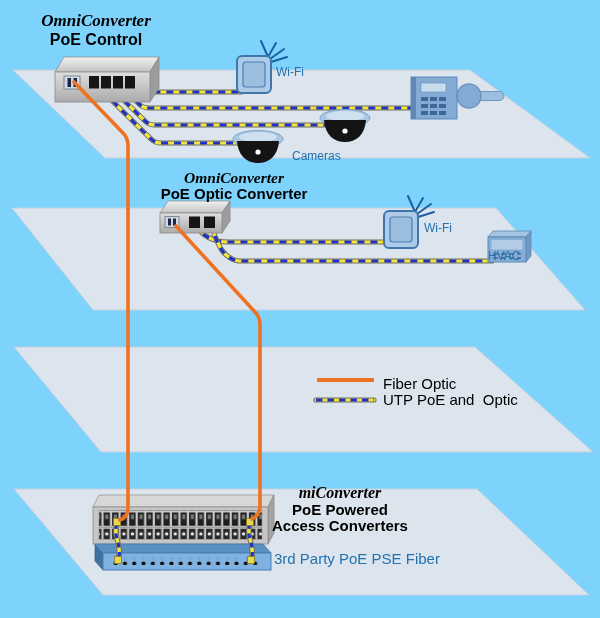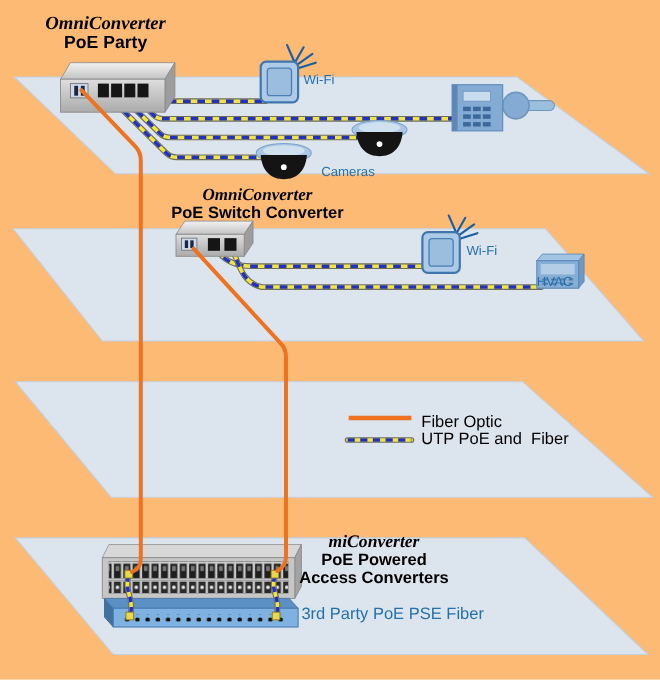--- a/index.html
+++ b/index.html
@@ -1,16 +1,16 @@
 <!DOCTYPE html>
 <html><head>
 <meta charset="utf-8">
 <style>
   html,body{margin:0;padding:0;background:#ffffff;}
-  #stage{position:relative;width:600px;height:618px;background:#fdba74;overflow:hidden;
+  #stage{position:relative;width:600px;height:618px;background:#7dd3fc;overflow:hidden;
          font-family:"Liberation Sans",sans-serif;}
   #stage svg{position:absolute;left:0;top:0;}
   .lbl{position:absolute;white-space:pre;line-height:1.1;}
   .brand{font-family:"Liberation Serif",serif;font-style:italic;font-weight:bold;color:#000;}
   .devtitle{font-family:"Liberation Sans",sans-serif;font-weight:bold;color:#000;}
   .bluelbl{font-family:"Liberation Sans",sans-serif;color:#2371ad;font-size:12px;}
   .legendlbl{font-family:"Liberation Sans",sans-serif;color:#000;font-size:15px;}
   .ctr{text-align:center;}
 </style>
 </head>
@@ -199,32 +199,32 @@
     <line x1="317" y1="380" x2="374" y2="380" stroke="#ee7220" stroke-width="4"></line>
     <g>
       <line x1="316" y1="400" x2="374" y2="400" stroke="#6f6f5c" stroke-width="5.2" stroke-linecap="round"></line>
       <line x1="316" y1="400" x2="374" y2="400" stroke="#f2e63e" stroke-width="3.2" stroke-linecap="round"></line>
       <line x1="316" y1="400" x2="374" y2="400" stroke="#2030c8" stroke-width="3.2" stroke-dasharray="6.5 5"></line>
     </g>
   </g>
 </svg>
 
   <div class="lbl brand ctr" style="left:16px;top:12px;width:160px;font-size:17px;">OmniConverter</div>
-  <div class="lbl devtitle ctr" style="left:16px;top:31px;width:160px;font-size:16px;">PoE Party</div>
+  <div class="lbl devtitle ctr" style="left:16px;top:31px;width:160px;font-size:16px;">PoE Control</div>
 
   <div class="lbl bluelbl" style="left:276px;top:66px;">Wi-Fi</div>
   <div class="lbl bluelbl" style="left:292px;top:150px;">Cameras</div>
 
   <div class="lbl brand ctr" style="left:154px;top:169px;width:160px;font-size:15.5px;">OmniConverter</div>
-  <div class="lbl devtitle ctr" style="left:134px;top:186px;width:200px;font-size:15px;">PoE Switch Converter</div>
+  <div class="lbl devtitle ctr" style="left:134px;top:186px;width:200px;font-size:15px;">PoE Optic Converter</div>
 
   <div class="lbl bluelbl" style="left:424px;top:222px;">Wi-Fi</div>
   <div class="lbl bluelbl" style="left:488px;top:250px;">HVAC</div>
 
   <div class="lbl legendlbl" style="left:383px;top:376px;">Fiber Optic</div>
-  <div class="lbl legendlbl" style="left:383px;top:392px;">UTP PoE and  Fiber</div>
+  <div class="lbl legendlbl" style="left:383px;top:392px;">UTP PoE and  Optic</div>
 
   <div class="lbl devtitle ctr" style="left:265px;top:502px;width:150px;font-size:15px;">PoE Powered</div>
   <div class="lbl brand ctr" style="left:265px;top:484px;width:150px;font-size:16px;">miConverter</div>
   <div class="lbl devtitle ctr" style="left:265px;top:518px;width:150px;font-size:15px;">Access Converters</div>
 
   <div class="lbl bluelbl" style="left:274px;top:551px;font-size:15px;">3rd Party PoE PSE Fiber</div>
 </div>
 
 </body></html>

